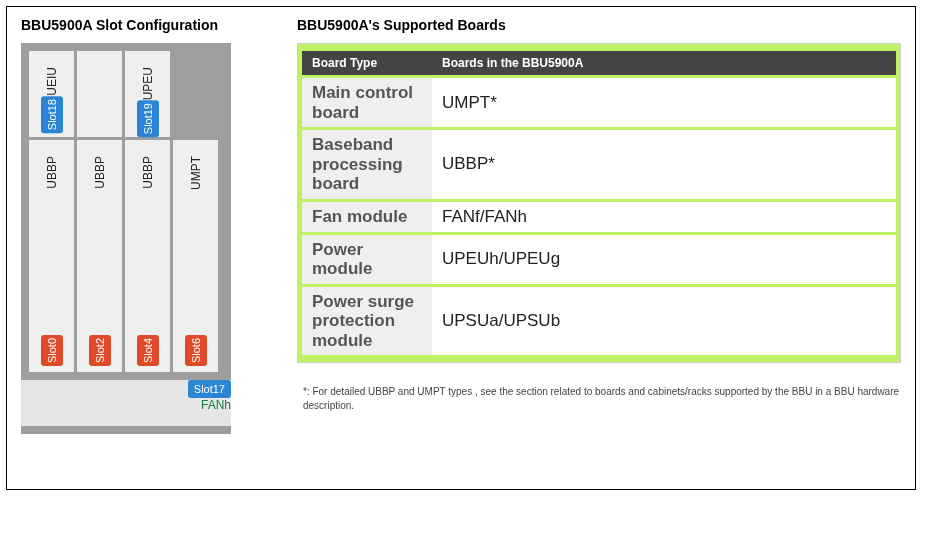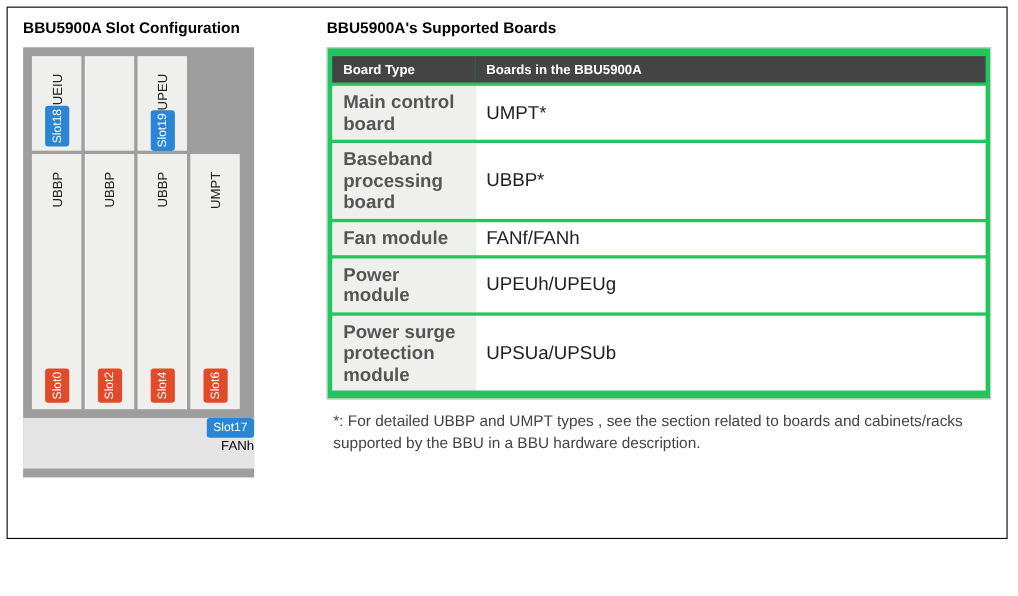--- a/index.html
+++ b/index.html
@@ -92,28 +92,28 @@
     margin-top: 8px;
     margin-left: -8px;
     height: 46px;
     display: flex;
     align-items: flex-end;
     width: 210px;
     flex-direction: column;
   }
   .fanh-block .fan-text {
     font-size: 12px;
-    color: #000000;
+    color: #15803d;
     margin-left: 32px;
   }
 
   
   .tbl-wrap {
     border: 1px solid #cfcfcf;
-    background: #22c55e;
+    background: #bef264;
     padding: 4px;
   }
   table { width: 100%; border-collapse: separate; border-spacing: 0 3px; }
   th {
     background: #444;
     color: #fff;
     font-size: 12px;
     font-weight: bold;
     text-align: left;
     padding: 5px 10px;
@@ -128,23 +128,23 @@
     color: #555;
     font-weight: bold;
     line-height: 1.15;
     background: #efefee;
   }
   td.c2 {
     background: #fff;
     color: #222;
   }
   .footnote {
-    font-size: 14px;
+    font-size: 10px;
     color: #444;
-    margin-top: 10px;
+    margin-top: 22px;
     line-height: 1.4;
     padding-left: 6px;
   }
 </style>
 </head>
 <body>
 
 <div class="frame">
   <div class="row">
 

